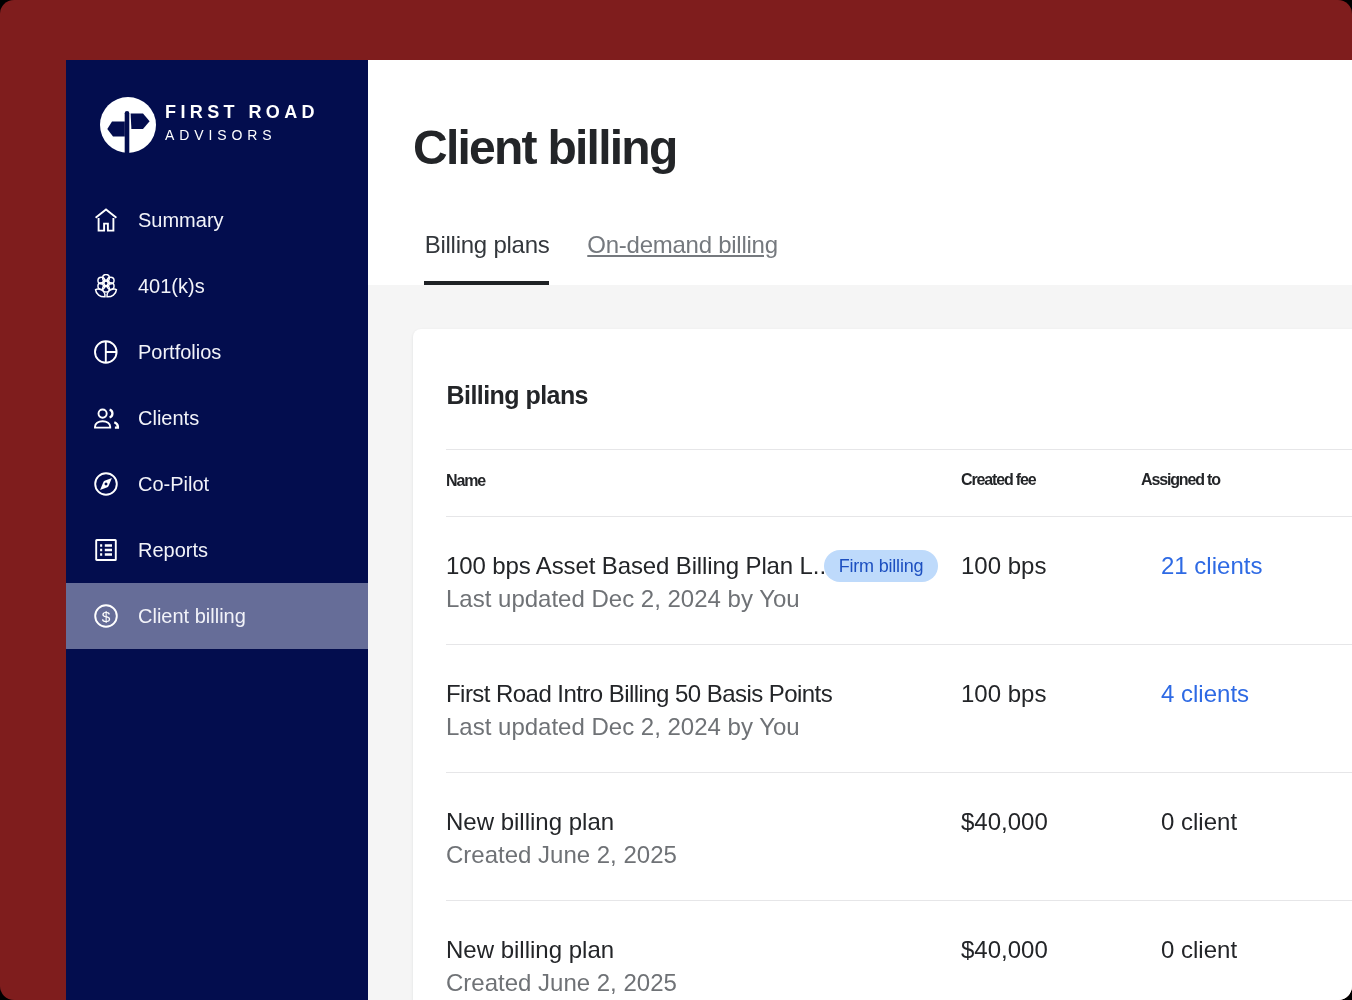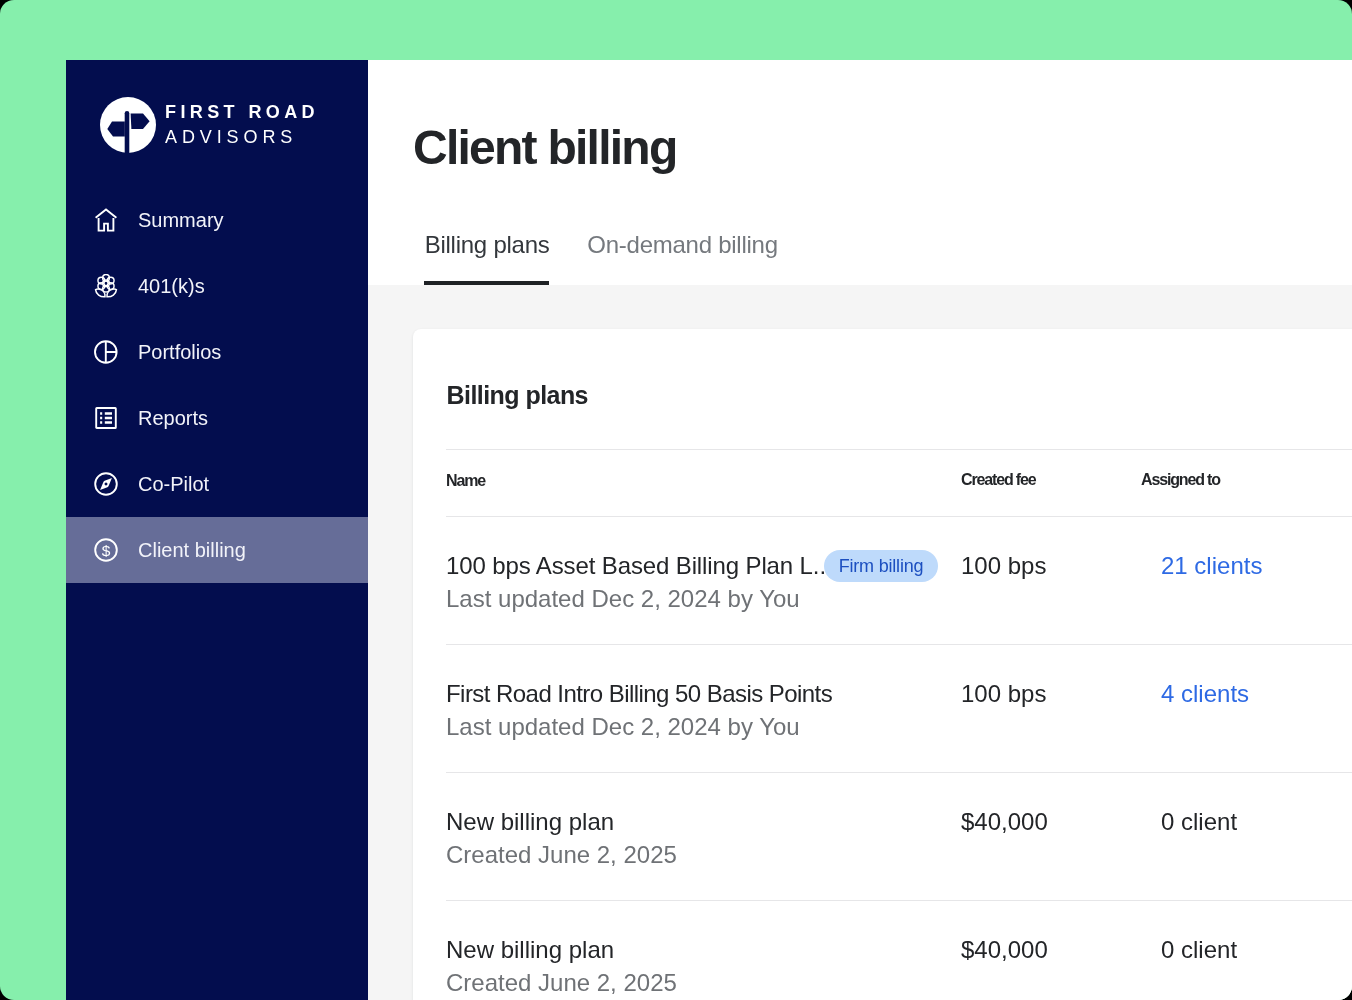--- a/index.html
+++ b/index.html
@@ -1,41 +1,41 @@
 <!DOCTYPE html>
 <html><head>
 <meta charset="utf-8">
 <style>
 *{margin:0;padding:0;box-sizing:border-box;}
 html,body{width:1352px;height:1000px;background:#000;overflow:hidden;
   font-family:"Liberation Sans",sans-serif;-webkit-font-smoothing:antialiased;}
 .frame{position:absolute;left:0;top:0;width:1352px;height:1000px;
-  background:#86efac;border-radius:14px;overflow:hidden;}
+  background:#7f1d1d;border-radius:14px;overflow:hidden;}
 .app{position:absolute;left:66px;top:60px;width:1286px;height:940px;}
 
 .sidebar{position:absolute;left:0;top:0;width:302px;height:940px;background:#030D4E;}
 .logo{position:absolute;left:34px;top:37px;width:56px;height:56px;}
 .logoname{position:absolute;left:99px;top:42.5px;color:#fff;font-size:18px;
   font-weight:bold;letter-spacing:4.4px;line-height:1;white-space:nowrap;}
-.logosub{position:absolute;left:99px;top:68px;color:#fff;font-size:18px;
+.logosub{position:absolute;left:99px;top:68px;color:#fff;font-size:14px;
   font-weight:400;letter-spacing:4.9px;line-height:1;white-space:nowrap;}
 .nav{position:absolute;left:0;top:127px;width:302px;}
 .nav .item{position:relative;height:66px;text-align:center;}
 .nav .item.active{background:#666D98;}
 .nav .item svg{position:absolute;left:28px;top:50%;margin-top:-12px;width:24px;height:24px;}
 .nav .item span{position:absolute;left:72px;top:50%;margin-top:-10px;line-height:20px;
   font-size:20px;color:#F2F3F9;white-space:nowrap;}
 
 .main{position:absolute;left:302px;top:0;width:984px;height:940px;background:#F5F5F5;}
 .header{position:absolute;left:0;top:0;width:984px;height:225px;background:#fff;}
 h1{position:absolute;left:45px;top:64px;font-size:48px;font-weight:bold;
   color:#232528;line-height:1;letter-spacing:-1.75px;}
 .tabs{position:absolute;left:56.7px;top:173px;height:52px;}
 .tab1{position:absolute;left:0;top:0;font-size:24px;color:#33373C;line-height:1;white-space:nowrap;letter-spacing:-0.25px;}
-.tab2{position:absolute;left:162.6px;top:0;font-size:24px;color:#75797E;line-height:1;white-space:nowrap;letter-spacing:-0.25px;}
+.tab2{position:absolute;left:162.6px;top:0;font-size:24px;color:#75797E;line-height:1;white-space:nowrap;letter-spacing:-0.25px;text-decoration:underline;}
 .tabline{position:absolute;left:-1.2px;top:48px;width:125.3px;height:3.5px;background:#1F2225;}
 
 .card{position:absolute;left:45px;top:269px;width:959px;height:691px;background:#fff;
   border-radius:8px;box-shadow:0 1px 3px rgba(20,25,40,0.10);}
 .ct{position:absolute;line-height:1;white-space:nowrap;}
 .cardtitle{left:33.5px;top:53.7px;font-size:25px;font-weight:bold;color:#232528;letter-spacing:-0.55px;}
 .divider{position:absolute;left:33px;right:0;height:1.4px;background:#E6E6E8;}
 .colname{font-size:16px;font-weight:bold;color:#232528;letter-spacing:-1.15px;}
 .rowname{font-size:24px;color:#232528;}
 .rowsub{font-size:24px;color:#6F7276;}
@@ -81,36 +81,45 @@
             <span>401(k)s</span>
           </div>
       <div class="item">
             <svg viewBox="0 0 24 24" fill="none" stroke="#fff" stroke-width="1.9">
         <circle cx="11.8" cy="12" r="10.8"></circle>
         <path d="M11.8 1.2 V22.8 M11.8 12 H22.6"></path>
       </svg>
             <span>Portfolios</span>
           </div>
       <div class="item">
+            <svg viewBox="0 0 27 24" style="width:27px;margin-left:-1px;" fill="none" stroke="#fff" stroke-width="1.9">
+        <circle cx="9.6" cy="7.6" r="4.1"></circle>
+        <path d="M2 21.6 v-0.9 c0-3.1 3.2-5.4 7.6-5.4 s7.6 2.3 7.6 5.4 v0.9 Z"></path>
+        <path d="M16.6 3.7 a4.1 4.1 0 0 1 0 7.8" stroke-width="2.3"></path>
+        <path d="M21.3 16.2 c2.2 0.9 3.6 2.5 3.6 4.5 v0.9 h-3" stroke-width="2.3"></path>
+      </svg>
+            <span>Clients</span>
+          </div>
+      <div class="item">
+            <svg viewBox="0 0 24 24" fill="none" stroke="#fff" stroke-width="1.9">
+        <circle cx="12" cy="12" r="10.8"></circle>
+        <path fill="#fff" stroke="none" fill-rule="evenodd" d="M17.9 6.1 L14.6 14 Q14.2 14.9 13.4 15.3 L6.1 17.9 L9.4 10 Q9.8 9.1 10.6 8.7 Z M12 10.2 L13.8 12 L12 13.8 L10.2 12 Z"></path>
+      </svg>
+            <span>Co-Pilot</span>
+          </div>
+      <div class="item">
             <svg viewBox="0 0 24 24" fill="none" stroke="#fff" stroke-width="1.9">
         <rect x="2.2" y="2" width="19.6" height="20" rx="0.6"></rect>
         <g stroke-width="2.6">
           <path d="M6.1 7.5 H8.2 M10.8 7.5 H18"></path>
           <path d="M6.1 12 H8.2 M10.8 12 H18"></path>
           <path d="M6.1 16.5 H8.2 M10.8 16.5 H18"></path>
         </g>
       </svg>
             <span>Reports</span>
-          </div>
-      <div class="item">
-            <svg viewBox="0 0 24 24" fill="none" stroke="#fff" stroke-width="1.9">
-        <circle cx="12" cy="12" r="10.8"></circle>
-        <path fill="#fff" stroke="none" fill-rule="evenodd" d="M17.9 6.1 L14.6 14 Q14.2 14.9 13.4 15.3 L6.1 17.9 L9.4 10 Q9.8 9.1 10.6 8.7 Z M12 10.2 L13.8 12 L12 13.8 L10.2 12 Z"></path>
-      </svg>
-            <span>Co-Pilot</span>
           </div>
       <div class="item active">
             <svg viewBox="0 0 24 24" fill="none" stroke="#fff" stroke-width="1.9">
         <circle cx="12" cy="12" r="10.8"></circle>
         <text x="12" y="17.6" fill="#fff" stroke="none" font-family="Liberation Sans" font-size="15.5" text-anchor="middle">$</text>
       </svg>
             <span>Client billing</span>
           </div>
     </div>
   </div>

